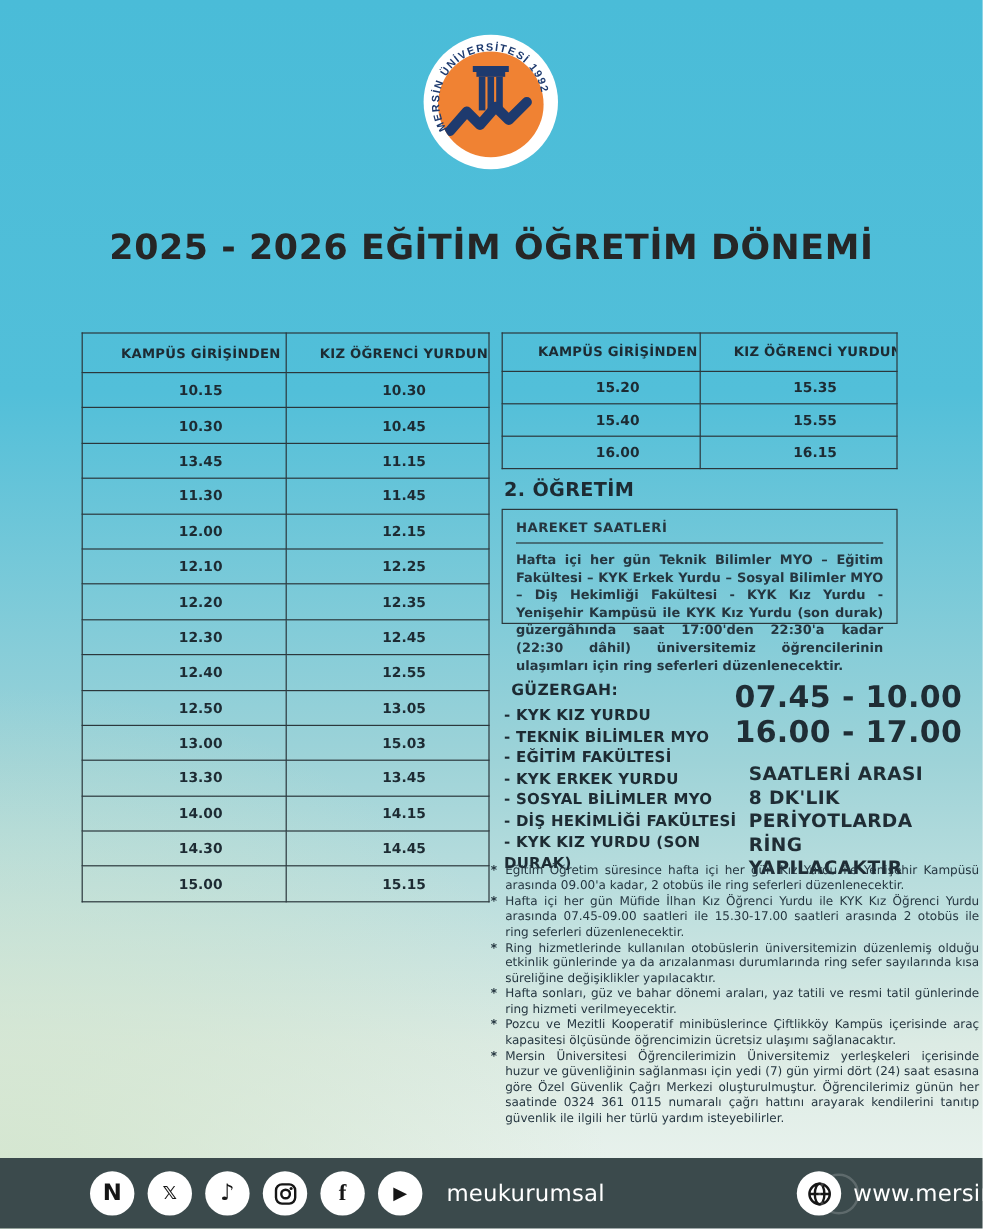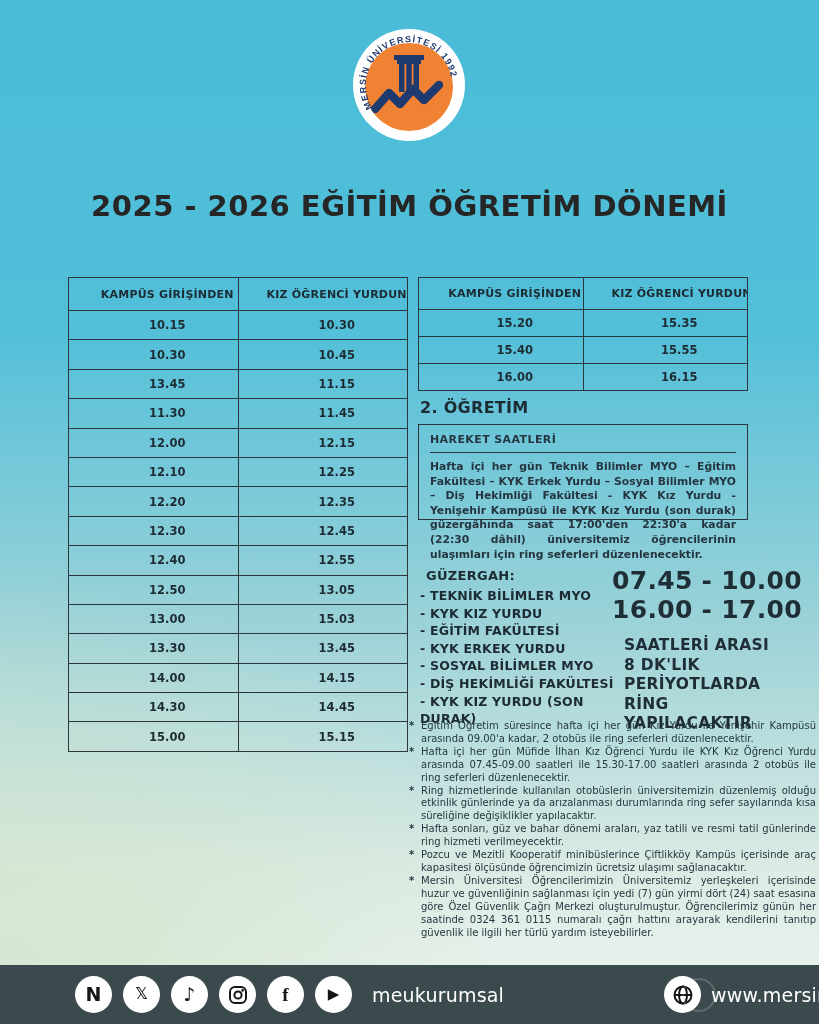--- a/index.html
+++ b/index.html
@@ -234,22 +234,22 @@
   <div class="ogretim-heading">2. ÖĞRETİM</div>
 
   <div class="hareket-box">
     <div class="hareket-title">HAREKET SAATLERİ</div>
     <p class="hareket-text">Hafta içi her gün Teknik Bilimler MYO – Eğitim Fakültesi – KYK Erkek Yurdu – Sosyal Bilimler MYO – Diş Hekimliği Fakültesi - KYK Kız Yurdu - Yenişehir Kampüsü ile KYK Kız Yurdu (son durak) güzergâhında saat 17:00'den 22:30'a kadar (22:30 dâhil) üniversitemiz öğrencilerinin ulaşımları için ring seferleri düzenlenecektir.</p>
   </div>
 
   <div class="route-block">
     <div class="route-heading">GÜZERGAH:</div>
     <ul>
+        <li>- KYK KIZ YURDU</li>
         <li>- TEKNİK BİLİMLER MYO</li>
-        <li>- KYK KIZ YURDU</li>
         <li>- EĞİTİM FAKÜLTESİ</li>
         <li>- KYK ERKEK YURDU</li>
         <li>- SOSYAL BİLİMLER MYO</li>
         <li>- DİŞ HEKİMLİĞİ FAKÜLTESİ</li>
         <li>- KYK KIZ YURDU (SON DURAK)</li>
       </ul>
   </div>
 
   <div class="freq-block">
     <div class="freq-times">

